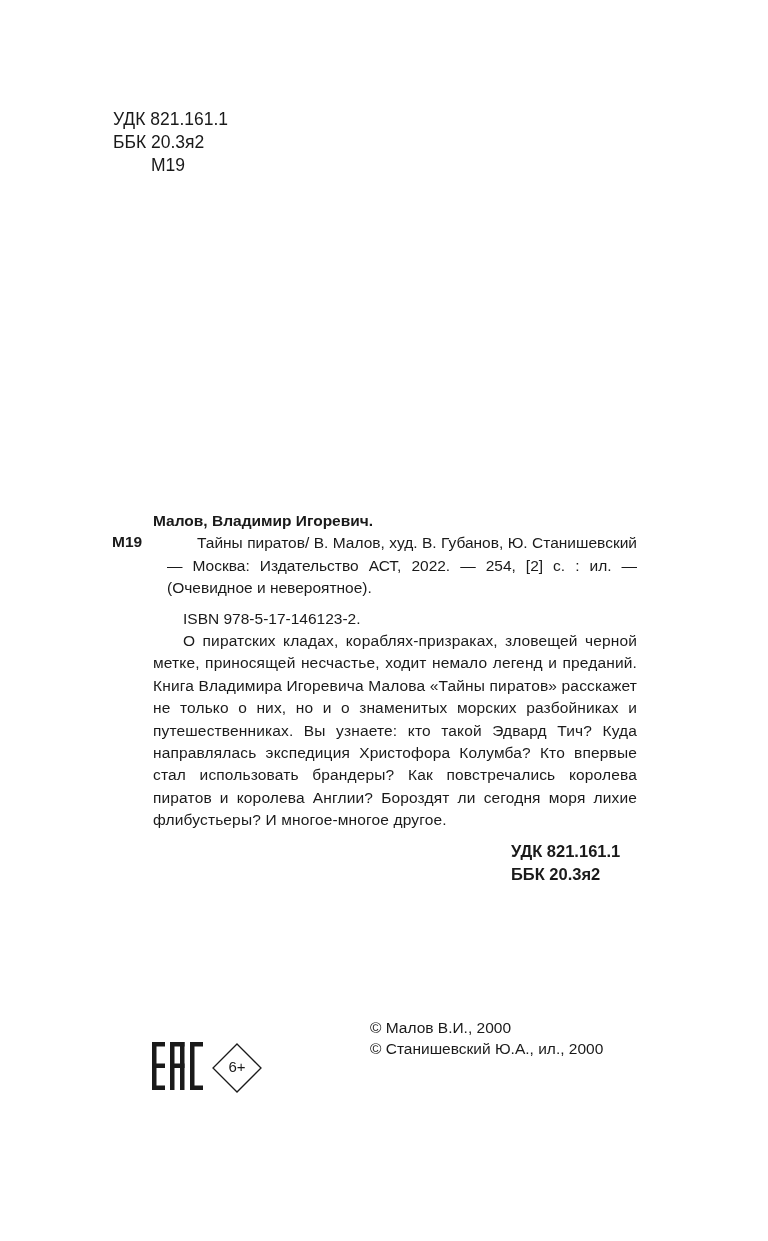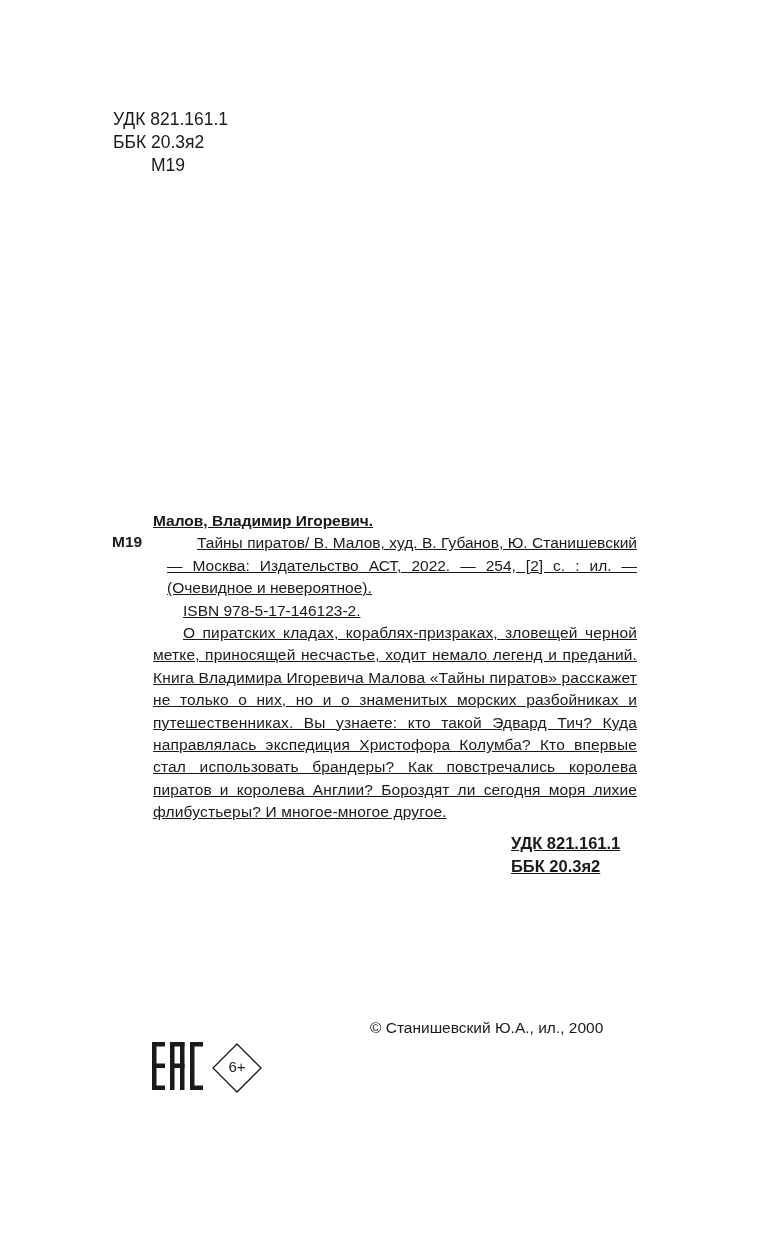--- a/index.html
+++ b/index.html
@@ -3,26 +3,26 @@
 <meta charset="utf-8">
 <style>
   html, body { margin: 0; padding: 0; background: #ffffff; }
   body { width: 768px; height: 1241px; position: relative; overflow: hidden;
          font-family: "Liberation Sans", "DejaVu Sans", sans-serif; color: #1a1a1a; }
   .abs { position: absolute; }
   .top-codes { left: 113px; top: 108px; font-size: 17.5px; line-height: 23px; }
   .top-codes .line { display: block; white-space: nowrap; }
   .top-codes .indent { padding-left: 38px; }
 
-  .entry { left: 153px; top: 510px; width: 484px; font-size: 15.5px; line-height: 22.4px; text-decoration: underline; }
+  .entry { left: 153px; top: 510px; width: 484px; font-size: 15.5px; line-height: 22.4px; }
   .author { font-weight: bold; display: block; }
   .m19-side { left: 112px; top: 533px; font-size: 15.5px; font-weight: bold; }
   .para { display: block; text-align: justify; text-align-last: left; margin-left: 14px; }
   .indent1 { text-indent: 30px; }
-  .isbn { display: block; padding-left: 30px; }
+  .isbn { display: block; padding-left: 30px; margin-top: 8px; }
   .annot { display: block; text-indent: 30px; text-align: justify; letter-spacing: 0.15px; }
   .audience { display: block; padding-left: 30px; }
   .bottom-codes { display: block; margin-top: 8px; padding-left: 358px; font-weight: bold; font-size: 16.5px; line-height: 23px; }
   .bottom-codes span { display: block; white-space: nowrap; }
 
   .copyrights { left: 370px; top: 1017px; font-size: 15.5px; line-height: 21px; }
   .copyrights span { display: block; white-space: nowrap; }
 
   .eac { left: 152px; top: 1042px; width: 52px; height: 48px; }
   .age { left: 212px; top: 1043px; width: 50px; height: 50px; }
@@ -68,14 +68,15 @@
 </div>
 
 <div class="abs age">
   <svg width="50" height="50" viewBox="0 0 50 50">
     <polygon points="25,1 49,25 25,49 1,25" fill="none" stroke="#1a1a1a" stroke-width="1.3"></polygon>
   </svg>
   <span style="position:absolute;left:0;top:15px;width:50px;text-align:center;font-size:15px;">6+</span>
 </div>
 
 <div class="abs copyrights">
+  <span>© Малов В.И., 2000</span>
   <span>© Станишевский Ю.А., ил., 2000</span>
 </div>
 
 </body></html>

